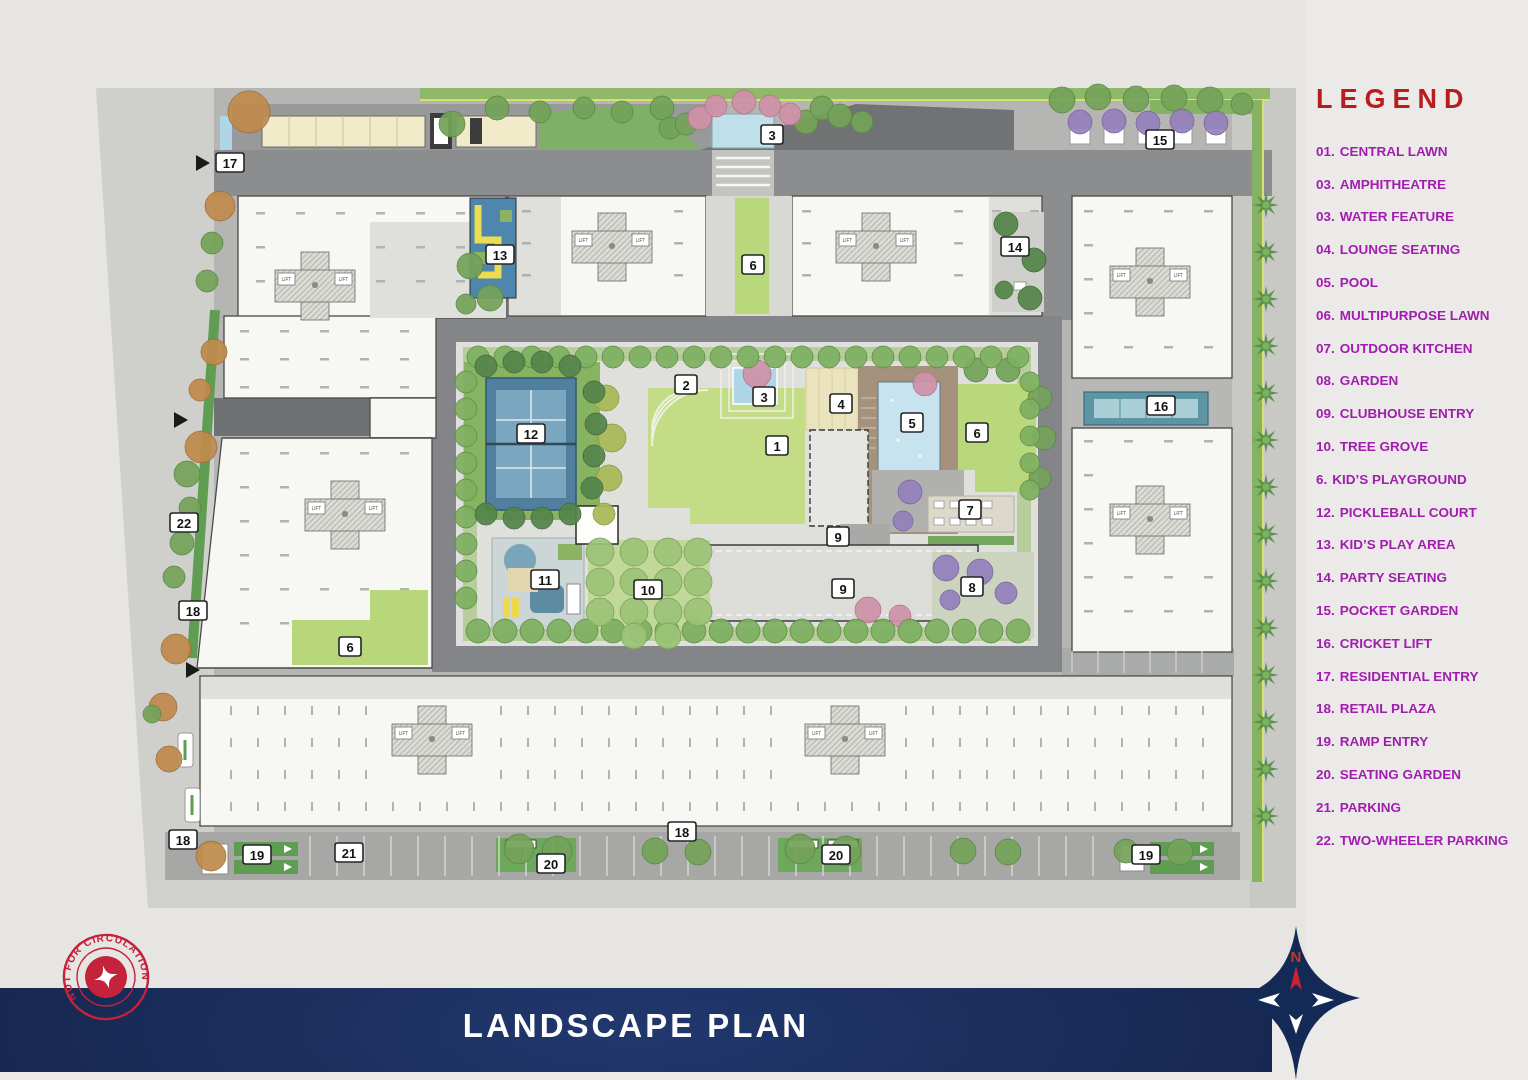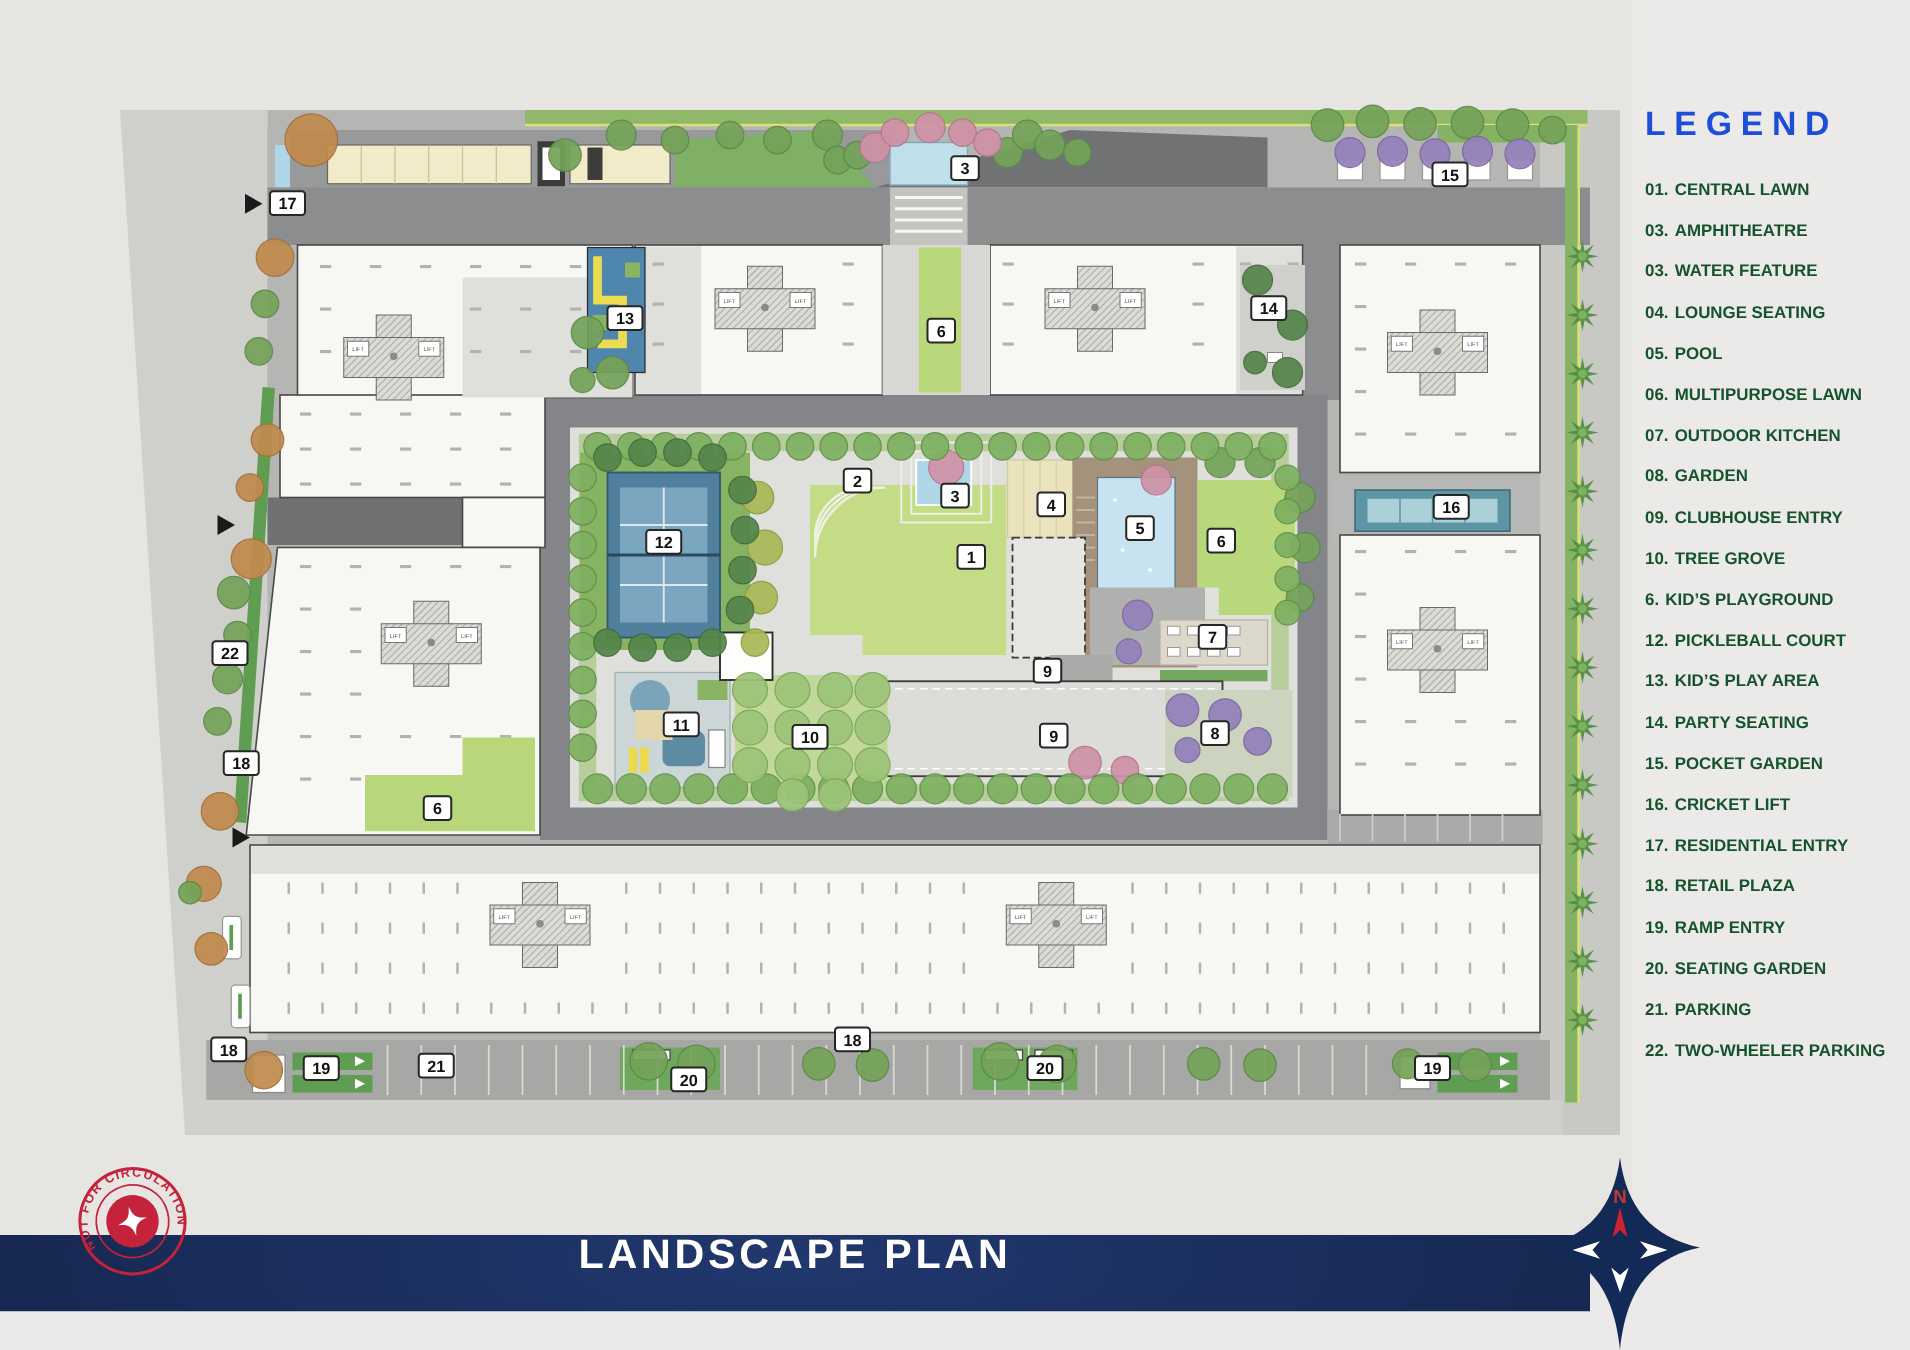--- a/index.html
+++ b/index.html
@@ -2,25 +2,25 @@
 <html><head>
 <meta charset="utf-8">
 <style>
   html,body{margin:0;padding:0;background:#9a9a9a;}
   .page{position:relative;width:1528px;height:1080px;background:#ebeae8;overflow:hidden;
         font-family:"Liberation Sans", sans-serif;}
   svg text{font-family:"Liberation Sans", sans-serif;}
   #plan-svg{position:absolute;left:0;top:0;z-index:2;}
   
   .legend{position:absolute;left:1316px;top:84px;width:205px;z-index:4;}
-  .legend-title{font-size:27px;font-weight:bold;letter-spacing:7px;color:#1d4ed8;margin:0 0 20px 0;}
+  .legend-title{font-size:27px;font-weight:bold;letter-spacing:7px;color:#b91c1c;margin:0 0 20px 0;}
   .legend-item{display:flex;gap:5px;height:32.8px;align-items:center;font-size:13.5px;
-               font-weight:bold;color:#14532d;white-space:nowrap;}
+               font-weight:bold;color:#a21caf;white-space:nowrap;}
   
-  .title-band{position:absolute;left:0;top:957px;width:1272px;height:92px;z-index:1;
+  .title-band{position:absolute;left:0;top:980px;width:1272px;height:92px;z-index:1;
       background:radial-gradient(ellipse 1000px 300px at 50% 55%, #21386e 0%, #16264f 70%, #101c3e 100%);}
   .title-band h1{margin:0;height:100%;display:flex;align-items:center;justify-content:center;
       color:#ffffff;font-size:33px;font-weight:bold;letter-spacing:3px;}
   
   .t-green{fill:#74a35a;stroke:#5d8a47;}
   .t-hedge{fill:#7fb061;stroke:#639048;}
   .t-dark{fill:#55854a;stroke:#446e3b;}
   .t-light{fill:#9cc478;stroke:#7da65c;}
   .t-olive{fill:#aab957;stroke:#8d9c42;}
   .t-orange{fill:#c08b4d;stroke:#a3713a;}

